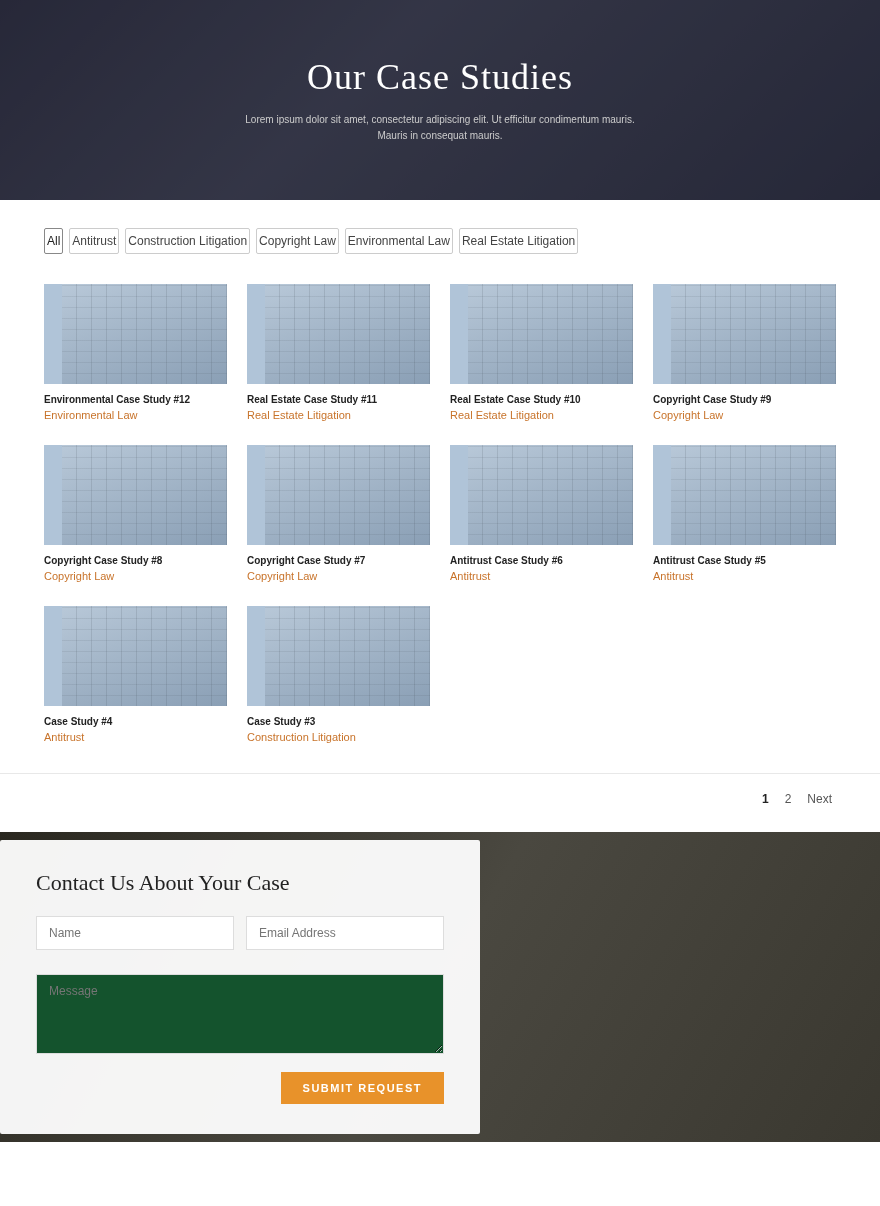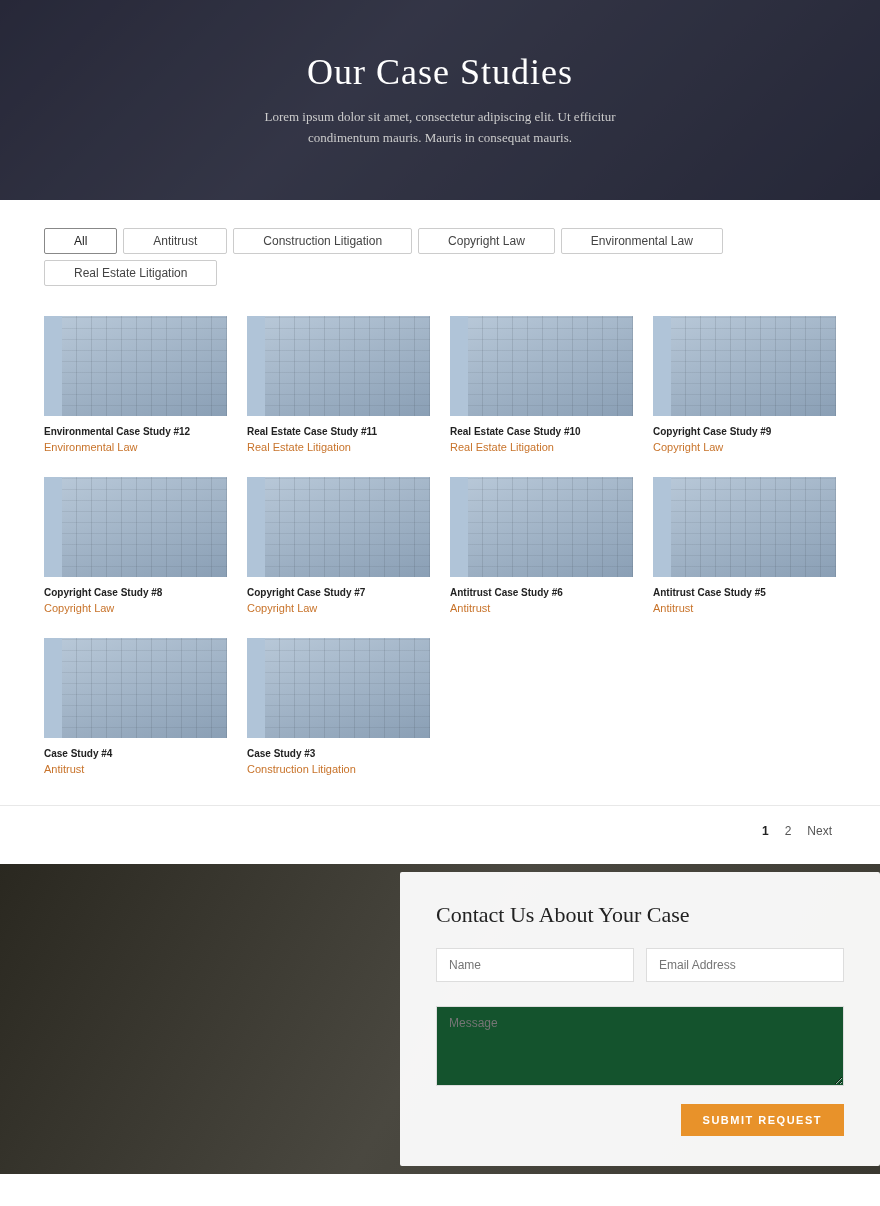--- a/index.html
+++ b/index.html
@@ -36,38 +36,38 @@
     }
     .hero-title {
       font-size: 36px;
       color: #fff;
       font-weight: 400;
       letter-spacing: 1px;
       margin-bottom: 14px;
       font-family: 'Georgia', serif;
     }
     .hero-subtitle {
-      font-size: 13px;
+      font-size: 10px;
       color: #ccc;
-      font-family: Liberation Serif, serif;
+      font-family: Liberation Sans, sans-serif;
       line-height: 1.6;
       max-width: 420px;
       text-align: center;
     }
 
     
     .filter-bar {
       padding: 28px 44px 20px 44px;
       display: flex;
       gap: 6px;
       align-items: center;
       flex-wrap: wrap;
     }
     .filter-btn {
-      padding: 5px 29px;
+      padding: 5px 2px;
       border: 1px solid #ccc;
       background: #fff;
       font-size: 12px;
       font-family: Arial, sans-serif;
       cursor: pointer;
       color: #444;
       border-radius: 2px;
     }
     .filter-btn.active {
       background: #fff;
@@ -147,21 +147,21 @@
     .page-btn.current { color: #222; font-weight: 600; }
 
     
     .contact-section {
       position: relative;
       width: 100%;
       height: 310px;
       background: #3a3830;
       display: flex;
       align-items: center;
-      justify-content: flex-end;
+      justify-content: flex-start;
       overflow: hidden;
     }
     .contact-bg {
       position: absolute;
       inset: 0;
       background: linear-gradient(120deg, #2a2820 0%, #4a4840 50%, #3a3830 100%);
     }
     .contact-form-box {
       position: relative;
       z-index: 2;

